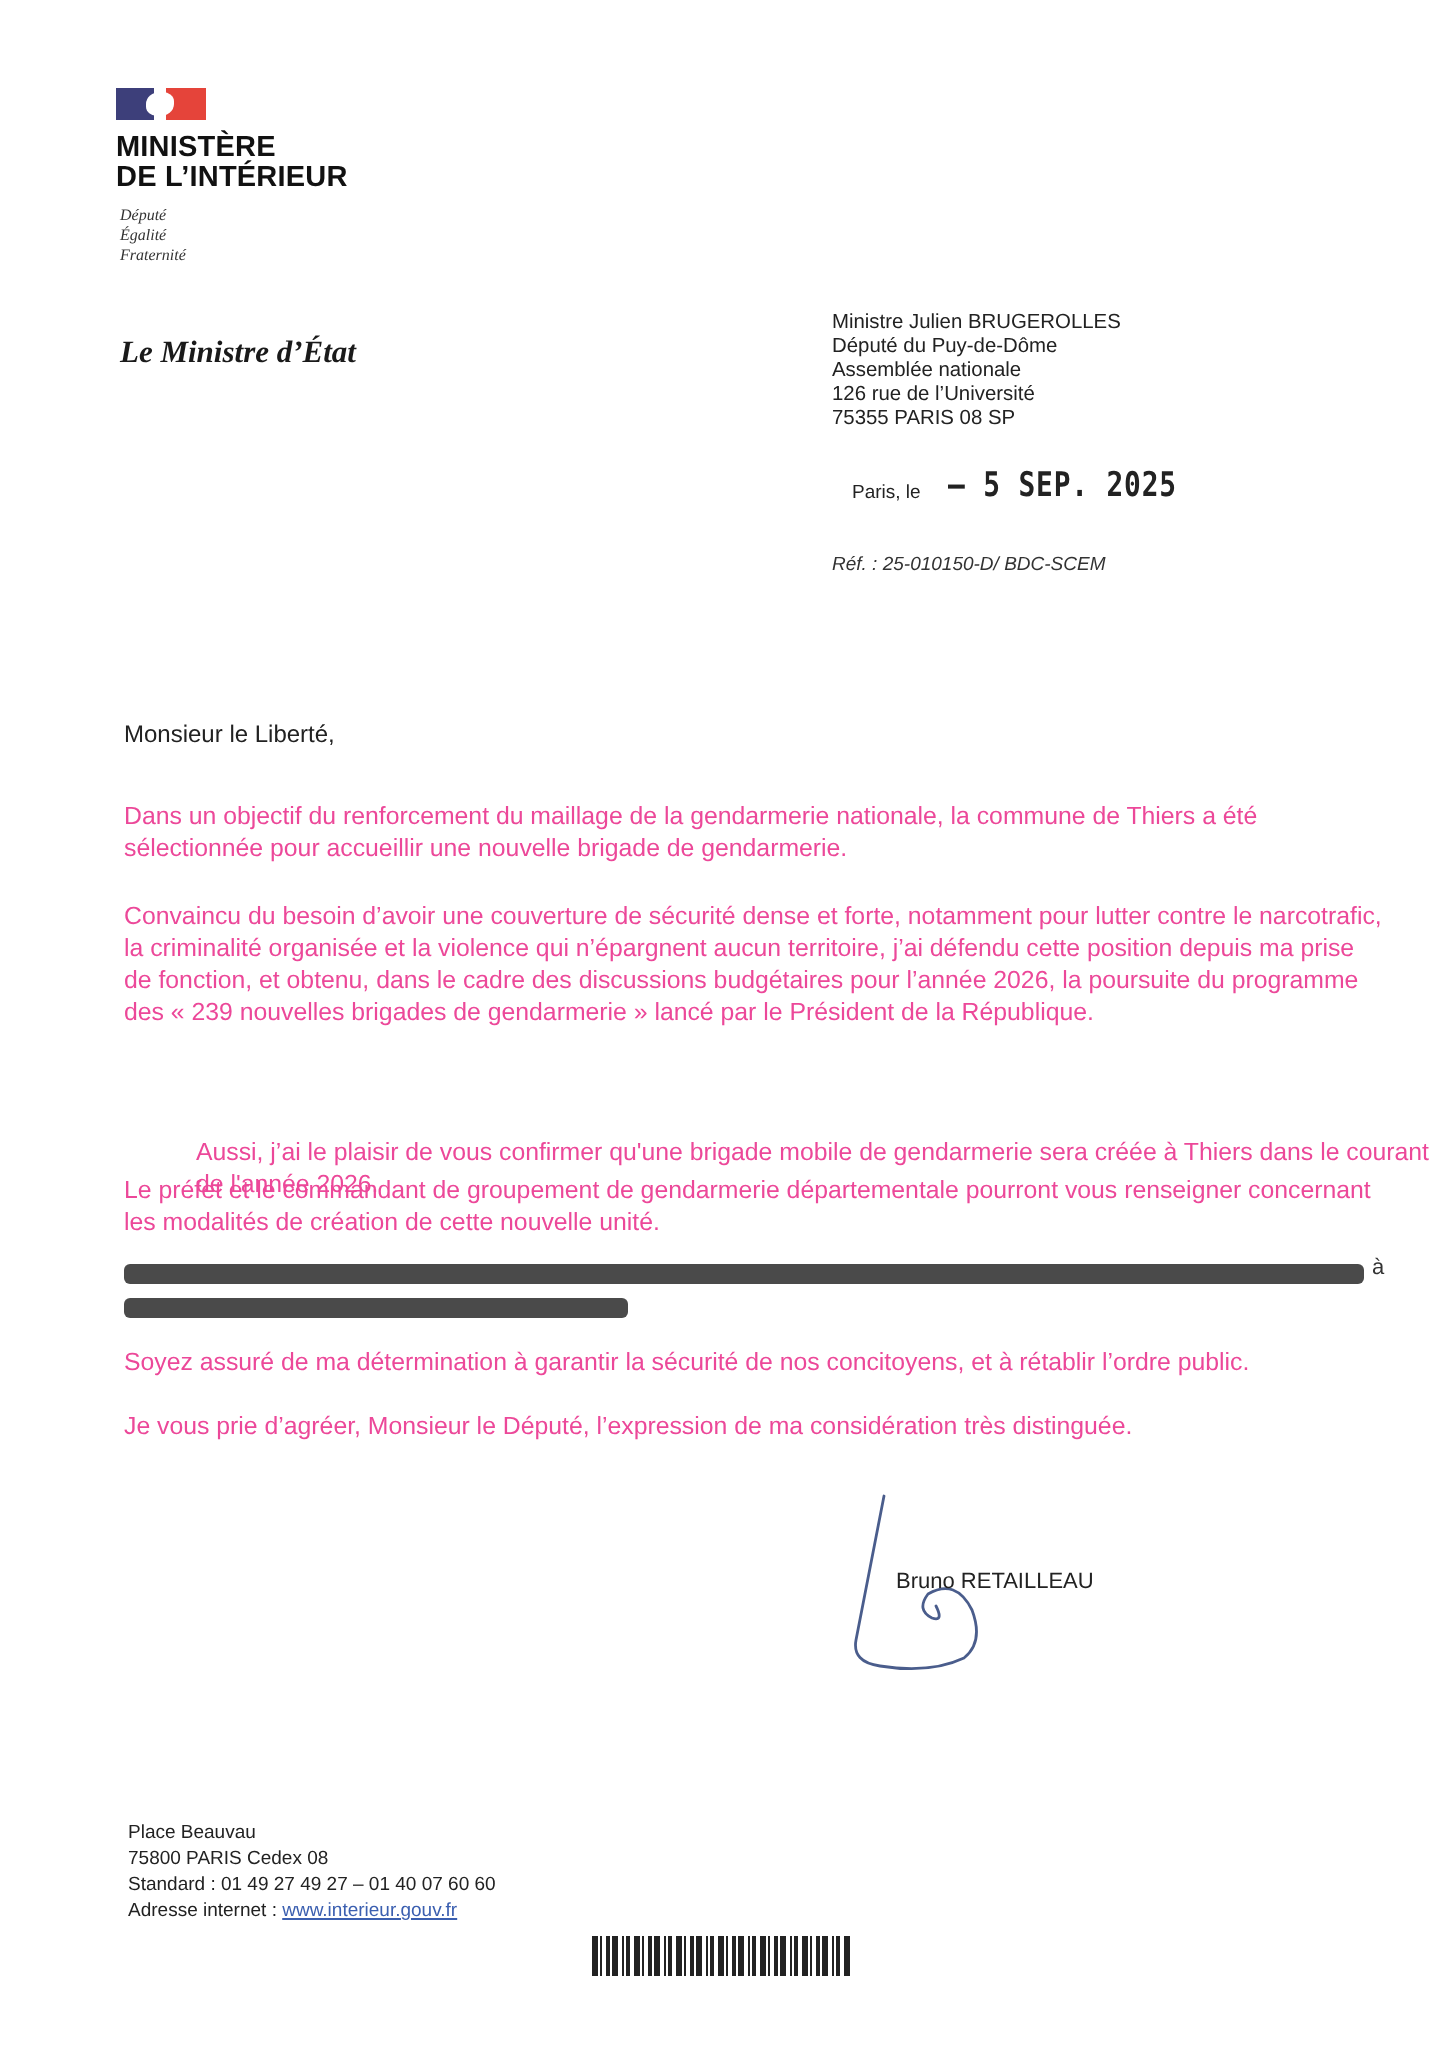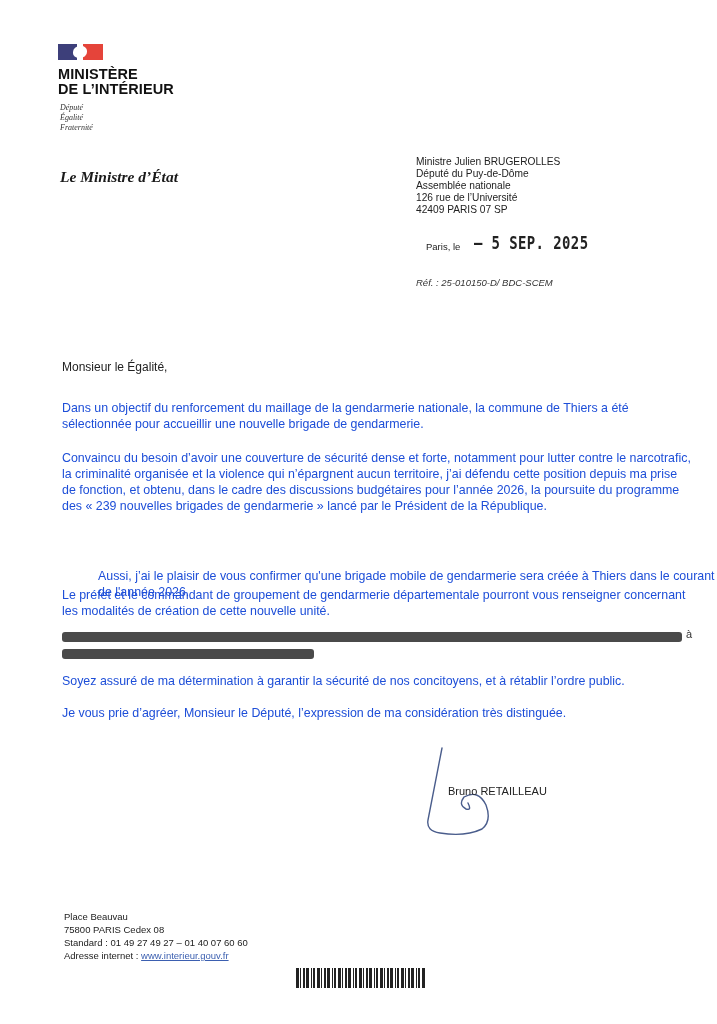--- a/index.html
+++ b/index.html
@@ -41,21 +41,21 @@
   }
   .ref {
     left: 416px; top: 277px; font-family: "Liberation Sans", sans-serif;
     font-style: italic; font-size: 9.5px; color: #333; text-align: right;
   }
 
   
   .salutation { left: 62px; top: 360px; font-size: 12px; font-family: "Liberation Sans", sans-serif; color: #222; }
   .para {
     left: 62px; width: 630px; font-family: "Liberation Sans", sans-serif;
-    font-size: 12.4px; line-height: 16px; color: #1d4ed8;
+    font-size: 12.4px; line-height: 16px; color: #ec4899;
   }
   .p1 { top: 400px; }
   .p2 { top: 450px; }
   .p3 { top: 568px; margin-left: 36px; }
   .p4 { top: 587px; }
   .redacted {
     left: 62px; top: 628px; width: 620px; height: 34px;
   }
   .redacted .bar1 { position: absolute; left: 0; top: 4px; width: 620px; height: 10px; background: #2a2a2a; border-radius: 3px; opacity: 0.85; }
   .redacted .bar2 { position: absolute; left: 0; top: 21px; width: 252px; height: 10px; background: #2a2a2a; border-radius: 3px; opacity: 0.85; }
@@ -92,28 +92,28 @@
   <div>Égalité</div>
   <div>Fraternité</div>
 </div>
 <div class="abs ministre-etat">Le Ministre d’État</div>
 
 <div class="abs recipient">
   <div>Ministre Julien BRUGEROLLES</div>
   <div>Député du Puy-de-Dôme</div>
   <div>Assemblée nationale</div>
   <div>126 rue de l’Université</div>
-  <div>42409 PARIS 07 SP</div>
+  <div>75355 PARIS 08 SP</div>
 </div>
 
 <div class="abs place-label">Paris, le</div>
 <div class="abs date-stamp">– 5 SEP. 2025</div>
 <div class="abs ref">Réf. : 25-010150-D/ BDC-SCEM</div>
 
-<div class="abs salutation">Monsieur le Égalité,</div>
+<div class="abs salutation">Monsieur le Liberté,</div>
 <div class="abs para p1">Dans un objectif du renforcement du maillage de la gendarmerie nationale, la commune de Thiers a été sélectionnée pour accueillir une nouvelle brigade de gendarmerie.</div>
 <div class="abs para p2">Convaincu du besoin d’avoir une couverture de sécurité dense et forte, notamment pour lutter contre le narcotrafic, la criminalité organisée et la violence qui n’épargnent aucun territoire, j’ai défendu cette position depuis ma prise de fonction, et obtenu, dans le cadre des discussions budgétaires pour l’année 2026, la poursuite du programme des « 239 nouvelles brigades de gendarmerie » lancé par le Président de la République.</div>
 <div class="abs para p3">Aussi, j’ai le plaisir de vous confirmer qu'une brigade mobile de gendarmerie sera créée à Thiers dans le courant de l'année 2026.</div>
 <div class="abs para p4">Le préfet et le commandant de groupement de gendarmerie départementale pourront vous renseigner concernant les modalités de création de cette nouvelle unité.</div>
 
 <div class="abs redacted">
   <div class="bar1"></div>
   <div class="bar2"></div>
   <span class="tail">à</span>
 </div>

